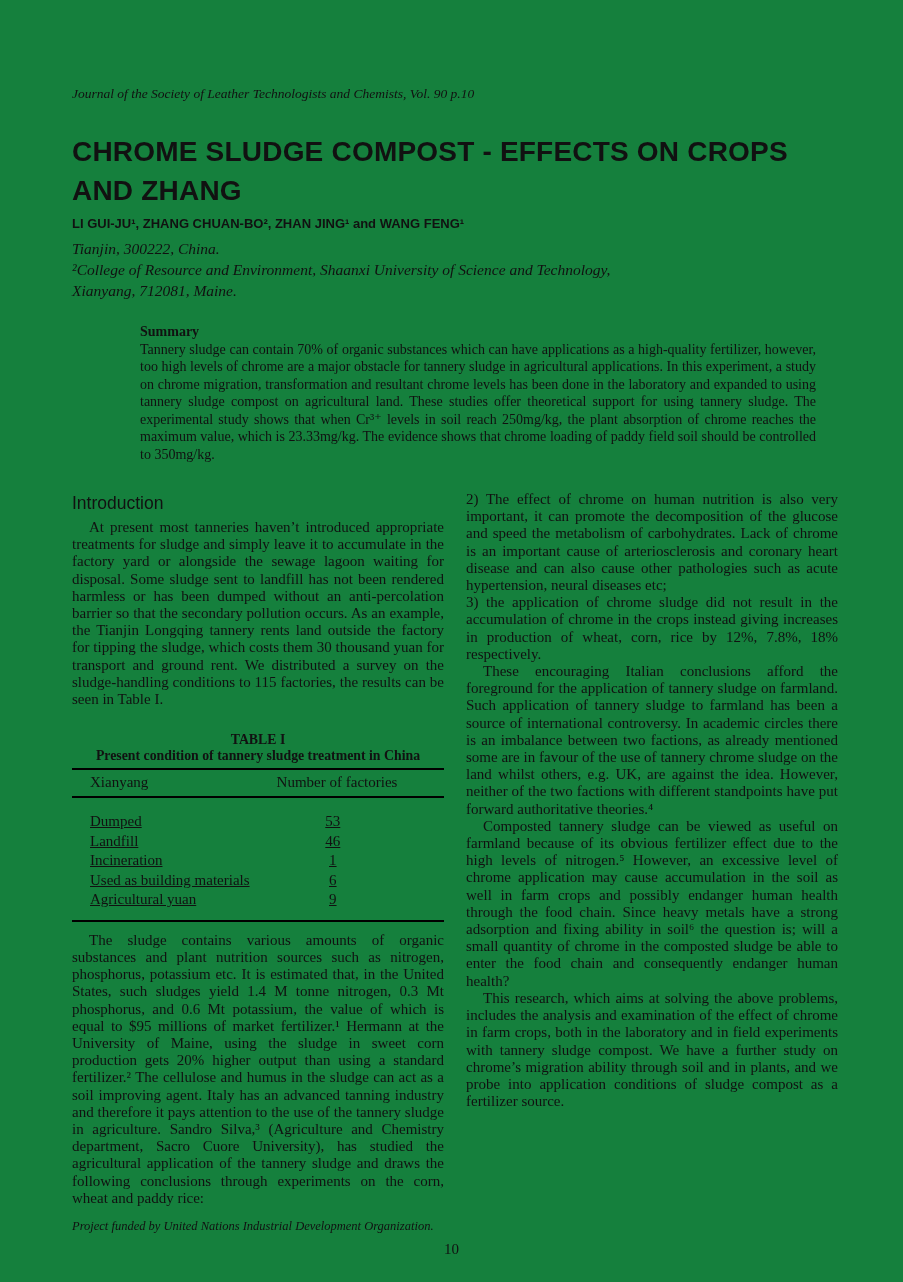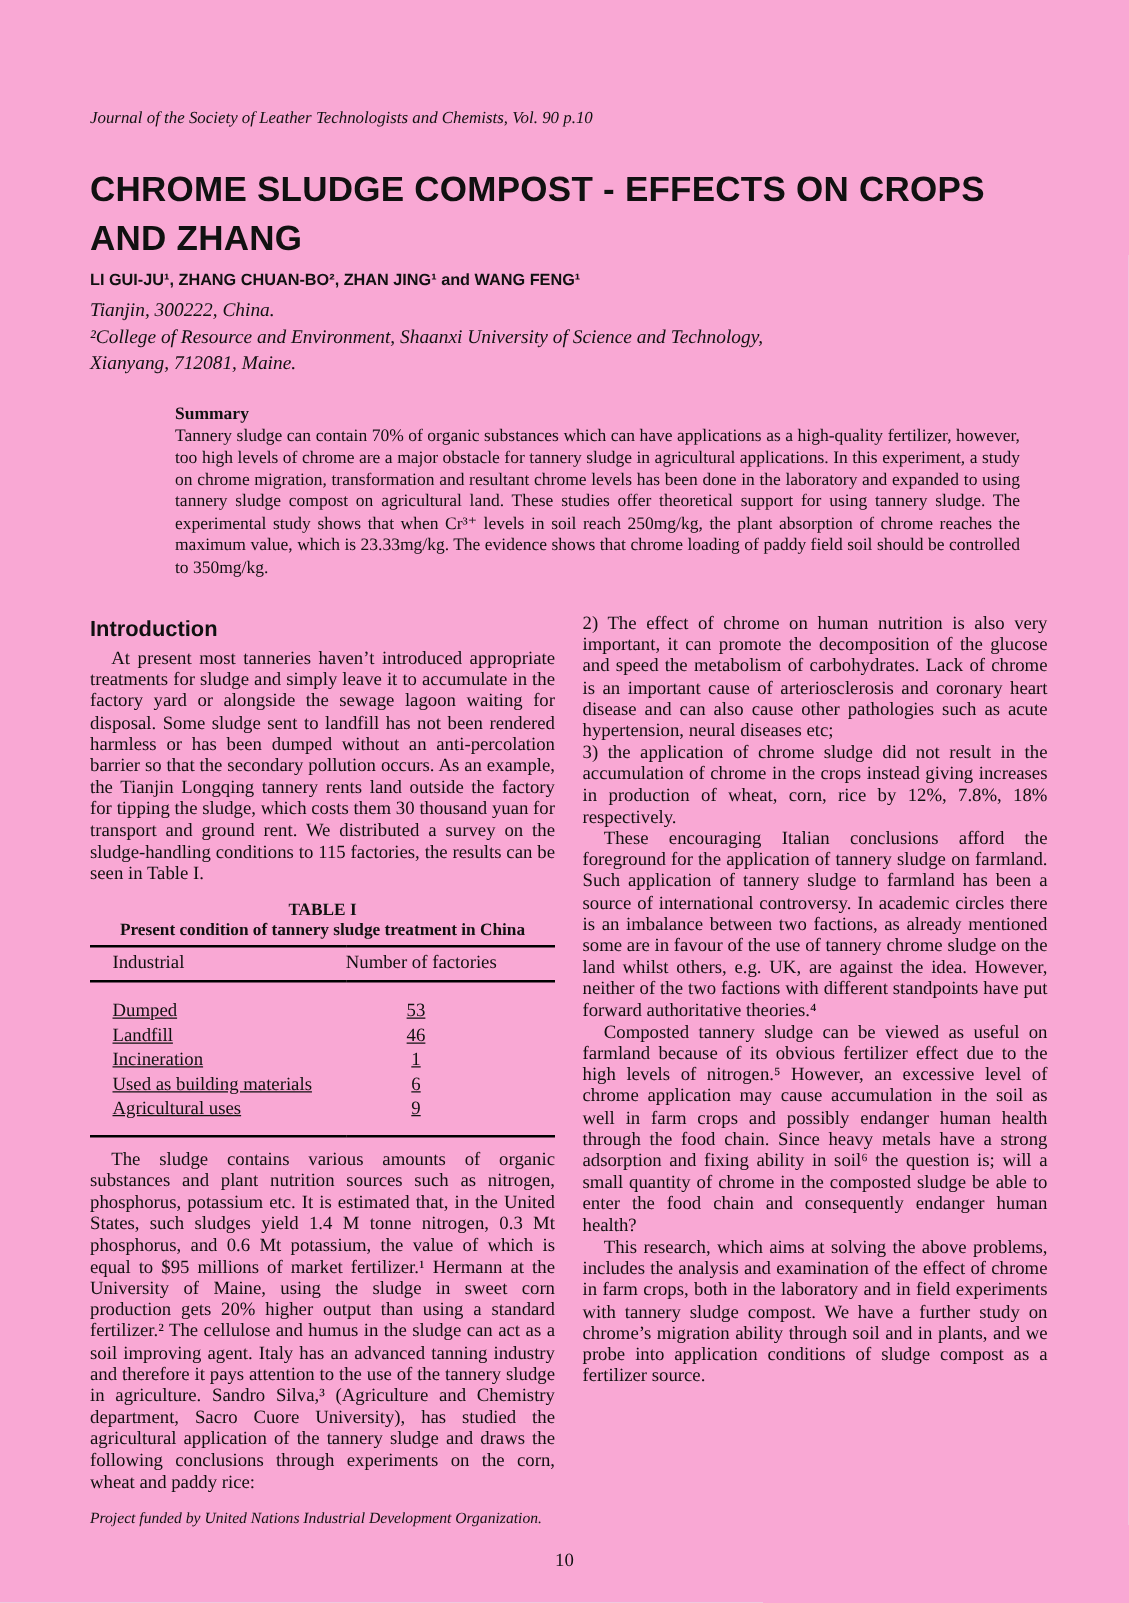--- a/index.html
+++ b/index.html
@@ -2,21 +2,21 @@
 <html><head>
 <meta charset="utf-8">
 <style>
   * { margin: 0; padding: 0; box-sizing: border-box; }
   html, body { background: #e8e8e8; }
   .page {
     position: relative;
     width: 903px;
     height: 1282px;
     margin: 0 auto;
-    background: #f9a8d4;
+    background: #15803d;
     color: #111111;
     font-family: "Liberation Serif", "DejaVu Serif", serif;
     padding: 86px 65px 0 72px;
     overflow: hidden;
   }
   .journal-line {
     font-style: italic;
     font-size: 13.5px;
     line-height: 16px;
   }
@@ -50,32 +50,32 @@
   .summary-heading { font-weight: bold; }
   .summary-body { text-align: justify; }
   .columns {
     display: flex;
     gap: 22px;
     margin-top: 28px;
   }
   .col { width: 372px; }
   .section-heading {
     font-family: "Liberation Sans", "DejaVu Sans", sans-serif;
-    font-weight: bold;
+    font-weight: normal;
     font-size: 17.5px;
     line-height: 24px;
     margin-bottom: 4px;
   }
   .para {
     font-size: 15px;
     line-height: 17.2px;
     text-align: justify;
   }
   .para.indent { text-indent: 17px; }
-  .table-block { margin-top: 12px; }
+  .table-block { margin-top: 24px; }
   .table-label, .table-caption {
     text-align: center;
     font-weight: bold;
     font-size: 13.8px;
     line-height: 16px;
   }
   .table-caption { margin-bottom: 4px; }
   table.data-table {
     width: 100%;
     border-collapse: collapse;
@@ -143,21 +143,21 @@
     <div class="col">
       <h2 class="section-heading">Introduction</h2>
       <p class="para indent">At present most tanneries haven’t introduced appropriate treatments for sludge and simply leave it to accumulate in the factory yard or alongside the sewage lagoon waiting for disposal. Some sludge sent to landfill has not been rendered harmless or has been dumped without an anti-percolation barrier so that the secondary pollution occurs. As an example, the Tianjin Longqing tannery rents land outside the factory for tipping the sludge, which costs them 30 thousand yuan for transport and ground rent. We distributed a survey on the sludge-handling conditions to 115 factories, the results can be seen in Table I.</p>
 
       <div class="table-block">
         <div class="table-label">TABLE I</div>
         <div class="table-caption">Present condition of tannery sludge treatment in China</div>
         <table class="data-table">
           <thead>
             <tr>
-              <th class="col-treatment">Industrial</th>
+              <th class="col-treatment">Xianyang</th>
               <th class="col-count">Number of factories</th>
             </tr>
           </thead>
           <tbody>
             <tr>
               <td class="cell-treatment">Dumped</td>
               <td class="cell-count">53</td>
             </tr>
             <tr>
               <td class="cell-treatment">Landfill</td>
@@ -165,21 +165,21 @@
             </tr>
             <tr>
               <td class="cell-treatment">Incineration</td>
               <td class="cell-count">1</td>
             </tr>
             <tr>
               <td class="cell-treatment">Used as building materials</td>
               <td class="cell-count">6</td>
             </tr>
             <tr>
-              <td class="cell-treatment">Agricultural uses</td>
+              <td class="cell-treatment">Agricultural yuan</td>
               <td class="cell-count">9</td>
             </tr>
           </tbody>
         </table>
       </div>
 
       <p class="para indent after-table">The sludge contains various amounts of organic substances and plant nutrition sources such as nitrogen, phosphorus, potassium etc. It is estimated that, in the United States, such sludges yield 1.4 M tonne nitrogen, 0.3 Mt phosphorus, and 0.6 Mt potassium, the value of which is equal to $95 millions of market fertilizer.¹ Hermann at the University of Maine, using the sludge in sweet corn production gets 20% higher output than using a standard fertilizer.² The cellulose and humus in the sludge can act as a soil improving agent. Italy has an advanced tanning industry and therefore it pays attention to the use of the tannery sludge in agriculture. Sandro Silva,³ (Agriculture and Chemistry department, Sacro Cuore University), has studied the agricultural application of the tannery sludge and draws the following conclusions through experiments on the corn, wheat and paddy rice:</p>
 
       <div class="footnote">Project funded by United Nations Industrial Development Organization.</div>
     </div>

